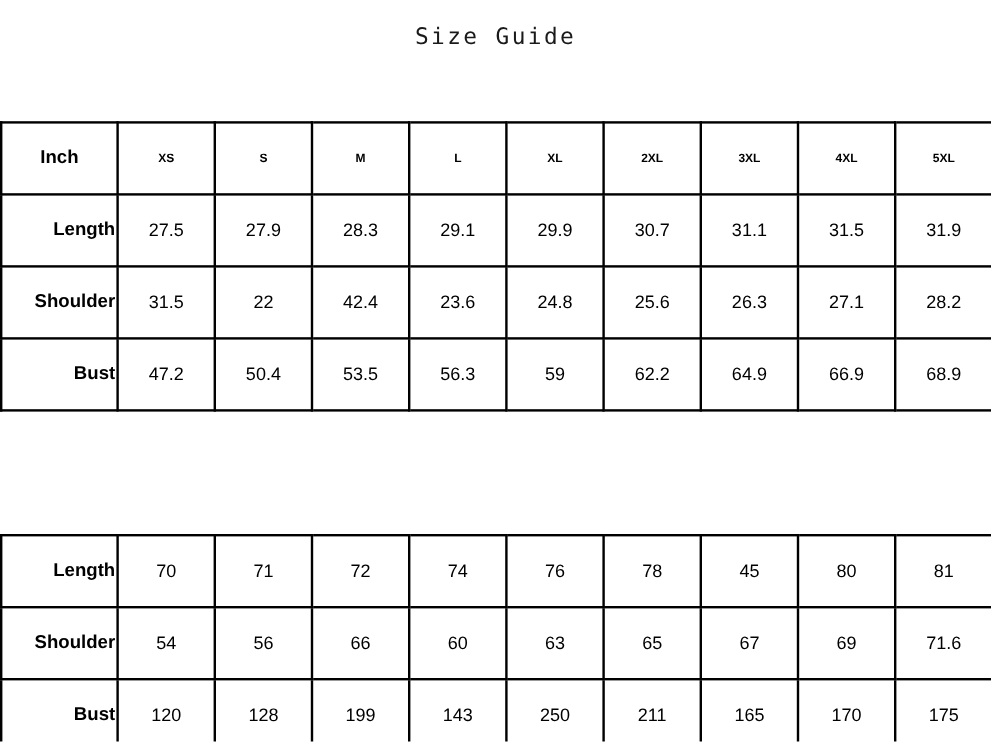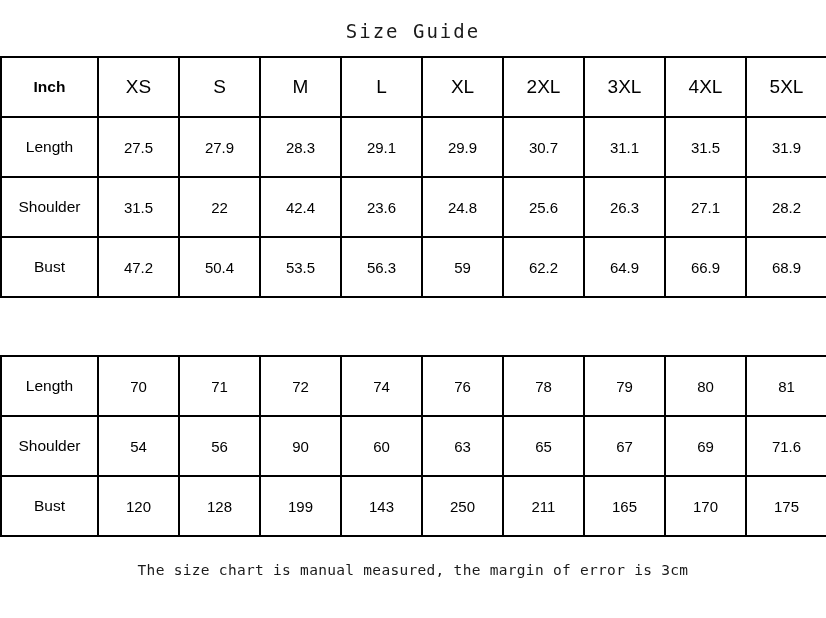--- a/index.html
+++ b/index.html
@@ -27,42 +27,44 @@
     font-size: 19px;
     letter-spacing: 2px;
     color: #1a1a1a;
     padding-top: 20px;
     padding-bottom: 14px;
   }
   .table-wrap {
     width: 826px;
     box-sizing: border-box;
     padding: 0 0px;
+    margin-top: 45px;
   }
   table.size-table {
     border-collapse: collapse;
     width: 826px;
     table-layout: fixed;
   }
   table.size-table td {
     border: 2px solid #000000;
     height: 56px;
     text-align: center;
     vertical-align: middle;
     font-family: "Liberation Sans", sans-serif;
     font-size: 15px;
     color: #000000;
   }
   table.size-table td.hdr {
-    font-weight: normal;
-    font-size: 19px;
+    font-weight: bold;
+    font-size: 10px;
   }
   table.size-table td.rowhdr {
-    font-weight: normal;
+    font-weight: bold;
     font-size: 15.5px;
+    text-align: right;
   }
   table.size-table td.unit {
     font-weight: bold;
     font-size: 15.5px;
   }
   
   table.size-table col.first { width: 97px; }
   table.size-table col.rest  { width: 81px; }
 
   .spacer {
@@ -170,29 +172,29 @@
       </colgroup>
       <tbody>
         <tr>
           <td class="rowhdr">Length</td>
           <td>70</td>
           <td>71</td>
           <td>72</td>
           <td>74</td>
           <td>76</td>
           <td>78</td>
-          <td>79</td>
+          <td>45</td>
           <td>80</td>
           <td>81</td>
         </tr>
         <tr>
           <td class="rowhdr">Shoulder</td>
           <td>54</td>
           <td>56</td>
-          <td>90</td>
+          <td>66</td>
           <td>60</td>
           <td>63</td>
           <td>65</td>
           <td>67</td>
           <td>69</td>
           <td>71.6</td>
         </tr>
         <tr>
           <td class="rowhdr">Bust</td>
           <td>120</td>

